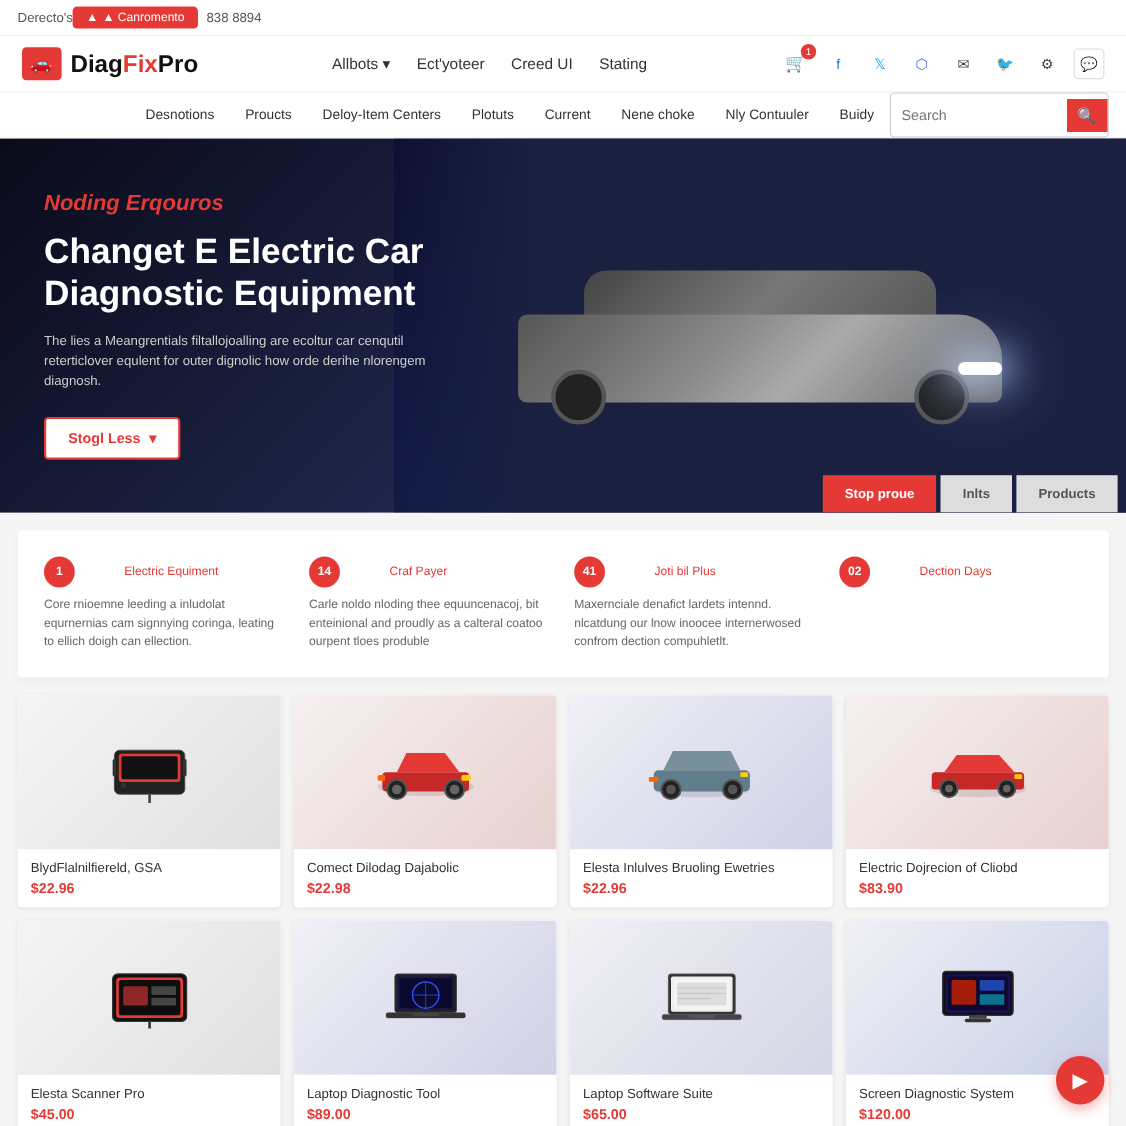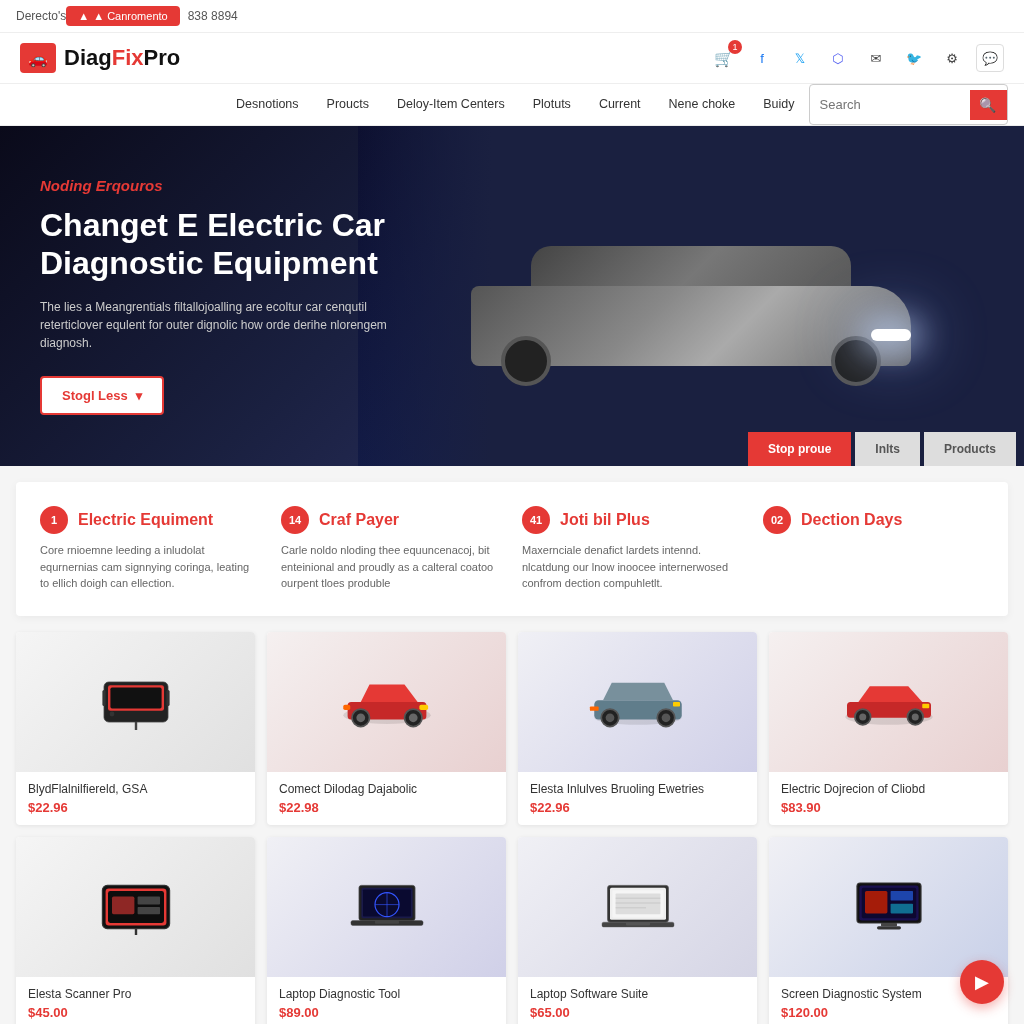--- a/index.html
+++ b/index.html
@@ -239,21 +239,21 @@
     }
 
     .hero-content {
       position: relative;
       z-index: 2;
       padding: 0 40px;
       max-width: 480px;
     }
     .hero-subtitle {
       color: #e53935;
-      font-size: 15px;
+      font-size: 20px;
       font-weight: 600;
       margin-bottom: 12px;
       font-style: italic;
     }
     .hero-title {
       color: #fff;
       font-size: 32px;
       font-weight: 900;
       line-height: 1.2;
       margin-bottom: 16px;
@@ -315,21 +315,21 @@
       border-radius: 50%;
       width: 28px;
       height: 28px;
       display: flex;
       align-items: center;
       justify-content: center;
       font-size: 11px;
       font-weight: bold;
       flex-shrink: 0;
     }
-    .feature-title { color: #e53935; font-size: 16px; font-weight: 700; }
+    .feature-title { color: #e53935; font-size: 11px; font-weight: 400; margin-left: 35px; }
     .feature-desc { color: #666; font-size: 11px; line-height: 1.5; }
 
     
     .products-section { padding: 16px; }
     .products-grid {
       display: grid;
       grid-template-columns: repeat(4, 1fr);
       gap: 12px;
     }
     .product-card {
@@ -403,20 +403,26 @@
 </div>
 
 <div class="header">
   <div class="logo">
     <div class="logo-icon">🚗</div>
     <div class="logo-text">
       <span class="diag">Diag</span><span class="fix">Fix</span><span>Pro</span>
     </div>
   </div>
 
+  <nav class="header-nav">
+    <a>Allbots ▾</a>
+    <a>Ect'yoteer</a>
+    <a>Creed UI</a>
+    <a>Stating</a>
+  </nav>
 
   <div class="header-icons">
     <div class="icon-btn">
       🛒
       <span class="badge">1</span>
     </div>
     <div class="social-icon blue">f</div>
     <div class="social-icon twitter">𝕏</div>
     <div class="social-icon discord">⬡</div>
     <div class="social-icon">✉</div>
@@ -427,20 +433,21 @@
 </div>
 
 <div class="nav-bar">
   <nav class="nav-links">
     <a>Desnotions</a>
     <a>Proucts</a>
     <a>Deloy-Item Centers</a>
     <a>Plotuts</a>
     <a>Current</a>
     <a>Nene choke</a>
+    <a>Nly Contuuler</a>
     <a>Buidy</a>
   </nav>
   <div class="search-bar">
     <input type="text" placeholder="Search" style="">
     <button>🔍</button>
   </div>
 </div>
 
 <div class="hero">
 

